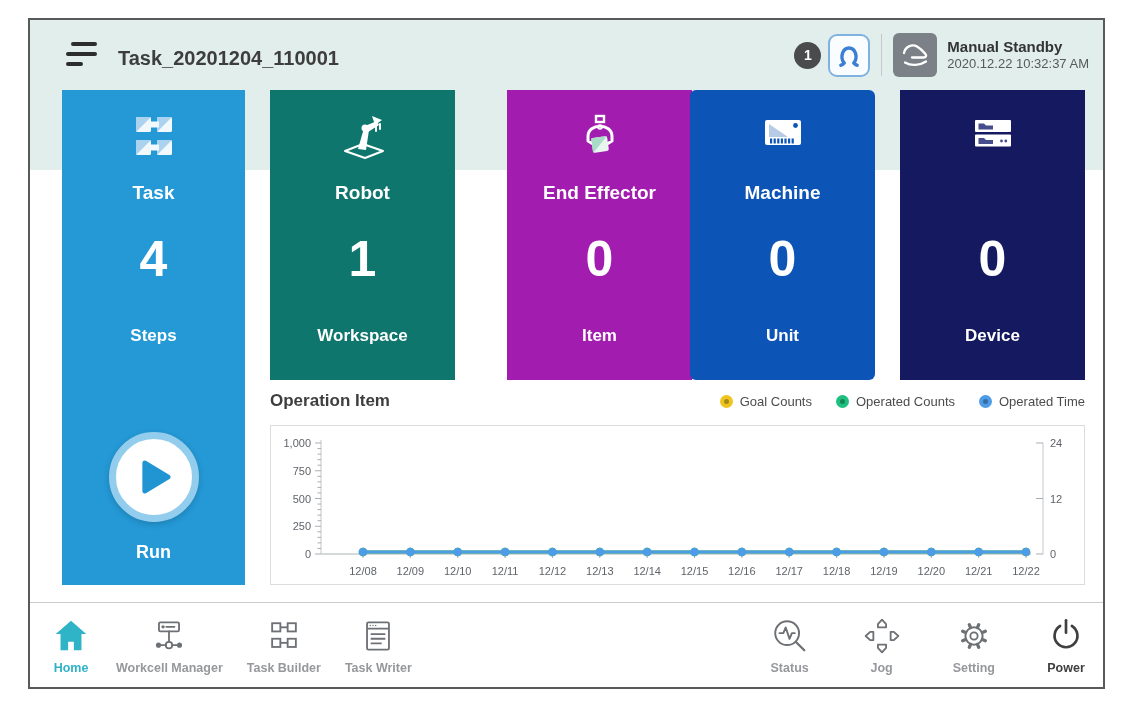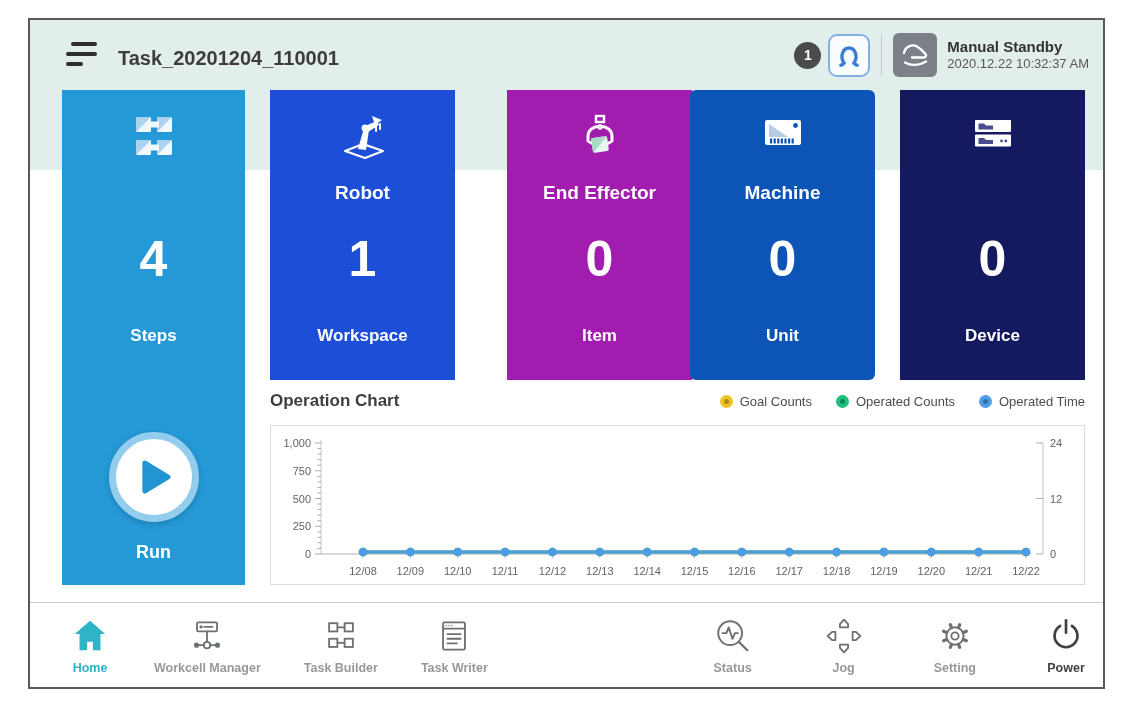--- a/index.html
+++ b/index.html
@@ -56,21 +56,21 @@
   .chart-panel { position:absolute; left:240px; top:405px; width:815px; height:160px;
                  border:1px solid #d9dde0; background:#fff; }
   .chart-panel svg { display:block; }
 
   
   .nav { position:absolute; left:0; right:0; top:582px; bottom:0; background:#fff; border-top:1px solid #c9ccce;
          display:flex; align-items:center; justify-content:space-between; padding:0 14px 0 18px; }
   .nav-group { display:flex; align-items:flex-end; }
   .nav-group-left { gap:20px; }
   .nav-group-right { gap:46px; }
-  .nav-item { display:flex; flex-direction:column; align-items:center; gap:5px; color:#6d7074; cursor:pointer; padding:2px 2px;margin-left:19px; }
+  .nav-item { display:flex; flex-direction:column; align-items:center; gap:5px; color:#6d7074; cursor:pointer; padding:2px 2px; }
   .nav-label { font-size:12.5px; font-weight:bold; color:#96989b; white-space:nowrap; }
   .nav-item.accent .nav-label { color:inherit; }
 </style>
 </head>
 <body>
 
 <div class="frame">
 
   <div class="header-band">
     <div class="hamburger">
@@ -118,31 +118,32 @@
             <polygon points="28,3 43,3 28,18" fill="#abd2ee"></polygon>
           <rect x="20" y="7.5" width="10" height="6" fill="#f2f9fd"></rect>
           <rect x="7" y="26" width="15" height="15" rx="1.5" fill="#f2f9fd"></rect>
             <polygon points="7,26 22,26 7,41" fill="#abd2ee"></polygon>
           <rect x="28" y="26" width="15" height="15" rx="1.5" fill="#f2f9fd"></rect>
             <polygon points="28,26 43,26 28,41" fill="#abd2ee"></polygon>
           <rect x="20" y="30.5" width="10" height="6" fill="#f2f9fd"></rect>
         </g>
       </svg>
     </div>
+    <div class="card-title">Task</div>
     <div class="card-value">4</div>
     <div class="card-unit">Steps</div>
     <div class="run-button">
       <svg width="32" height="36" viewBox="0 0 34 38">
         <polygon points="5,4 30,19 5,34" fill="#2194d2" stroke="#2194d2" stroke-width="5" stroke-linejoin="round"></polygon>
       </svg>
     </div>
     <div class="run-label">Run</div>
   </div>
 
-  <div class="card card-robot" style="background: #1d4ed8;">
+  <div class="card card-robot" style="background: #0f766e;">
     <div class="card-icon">
       <svg width="48" height="48" viewBox="0 0 48 48">
         <polygon points="6,37 24,30 44,37 26,44" fill="none" stroke="#fff" stroke-width="2" stroke-linejoin="round"></polygon>
         <polygon points="19,35 25,14 30,16 27,36" fill="#fff"></polygon>
         <circle cx="26" cy="14" r="3.5" fill="#fff"></circle>
         <polygon points="26,12 38,7 40,11 29,18" fill="#fff"></polygon>
         <path d="M37 12 v5 M41 10 v5" stroke="#fff" stroke-width="2" stroke-linecap="round"></path>
         <polygon points="33,2 43,6 36,11" fill="#fff"></polygon>
       </svg>
     </div>
@@ -198,21 +199,21 @@
         <rect x="5" y="18.5" width="36" height="12" rx="1" fill="#ffffff"></rect>
         <path d="M8.5 22 h5.5 l2 2 h7 v4 h-14.5 z" fill="#474d8c"></path>
         <circle cx="31.5" cy="25" r="1.4" fill="#474d8c"></circle>
           <circle cx="35.8" cy="25" r="1.4" fill="#474d8c"></circle>
       </svg>
     </div>
     <div class="card-value">0</div>
     <div class="card-unit">Device</div>
   </div>
 
-  <div class="chart-title">Operation Chart</div>
+  <div class="chart-title">Operation Item</div>
   <div class="legend">
     <div class="legend-item">
       <span class="legend-dot" style="background: rgb(240, 196, 32);"></span>
       <span class="legend-text">Goal Counts</span>
     </div>
     <div class="legend-item">
       <span class="legend-dot" style="background: rgb(31, 191, 127);"></span>
       <span class="legend-text">Operated Counts</span>
     </div>
     <div class="legend-item">

